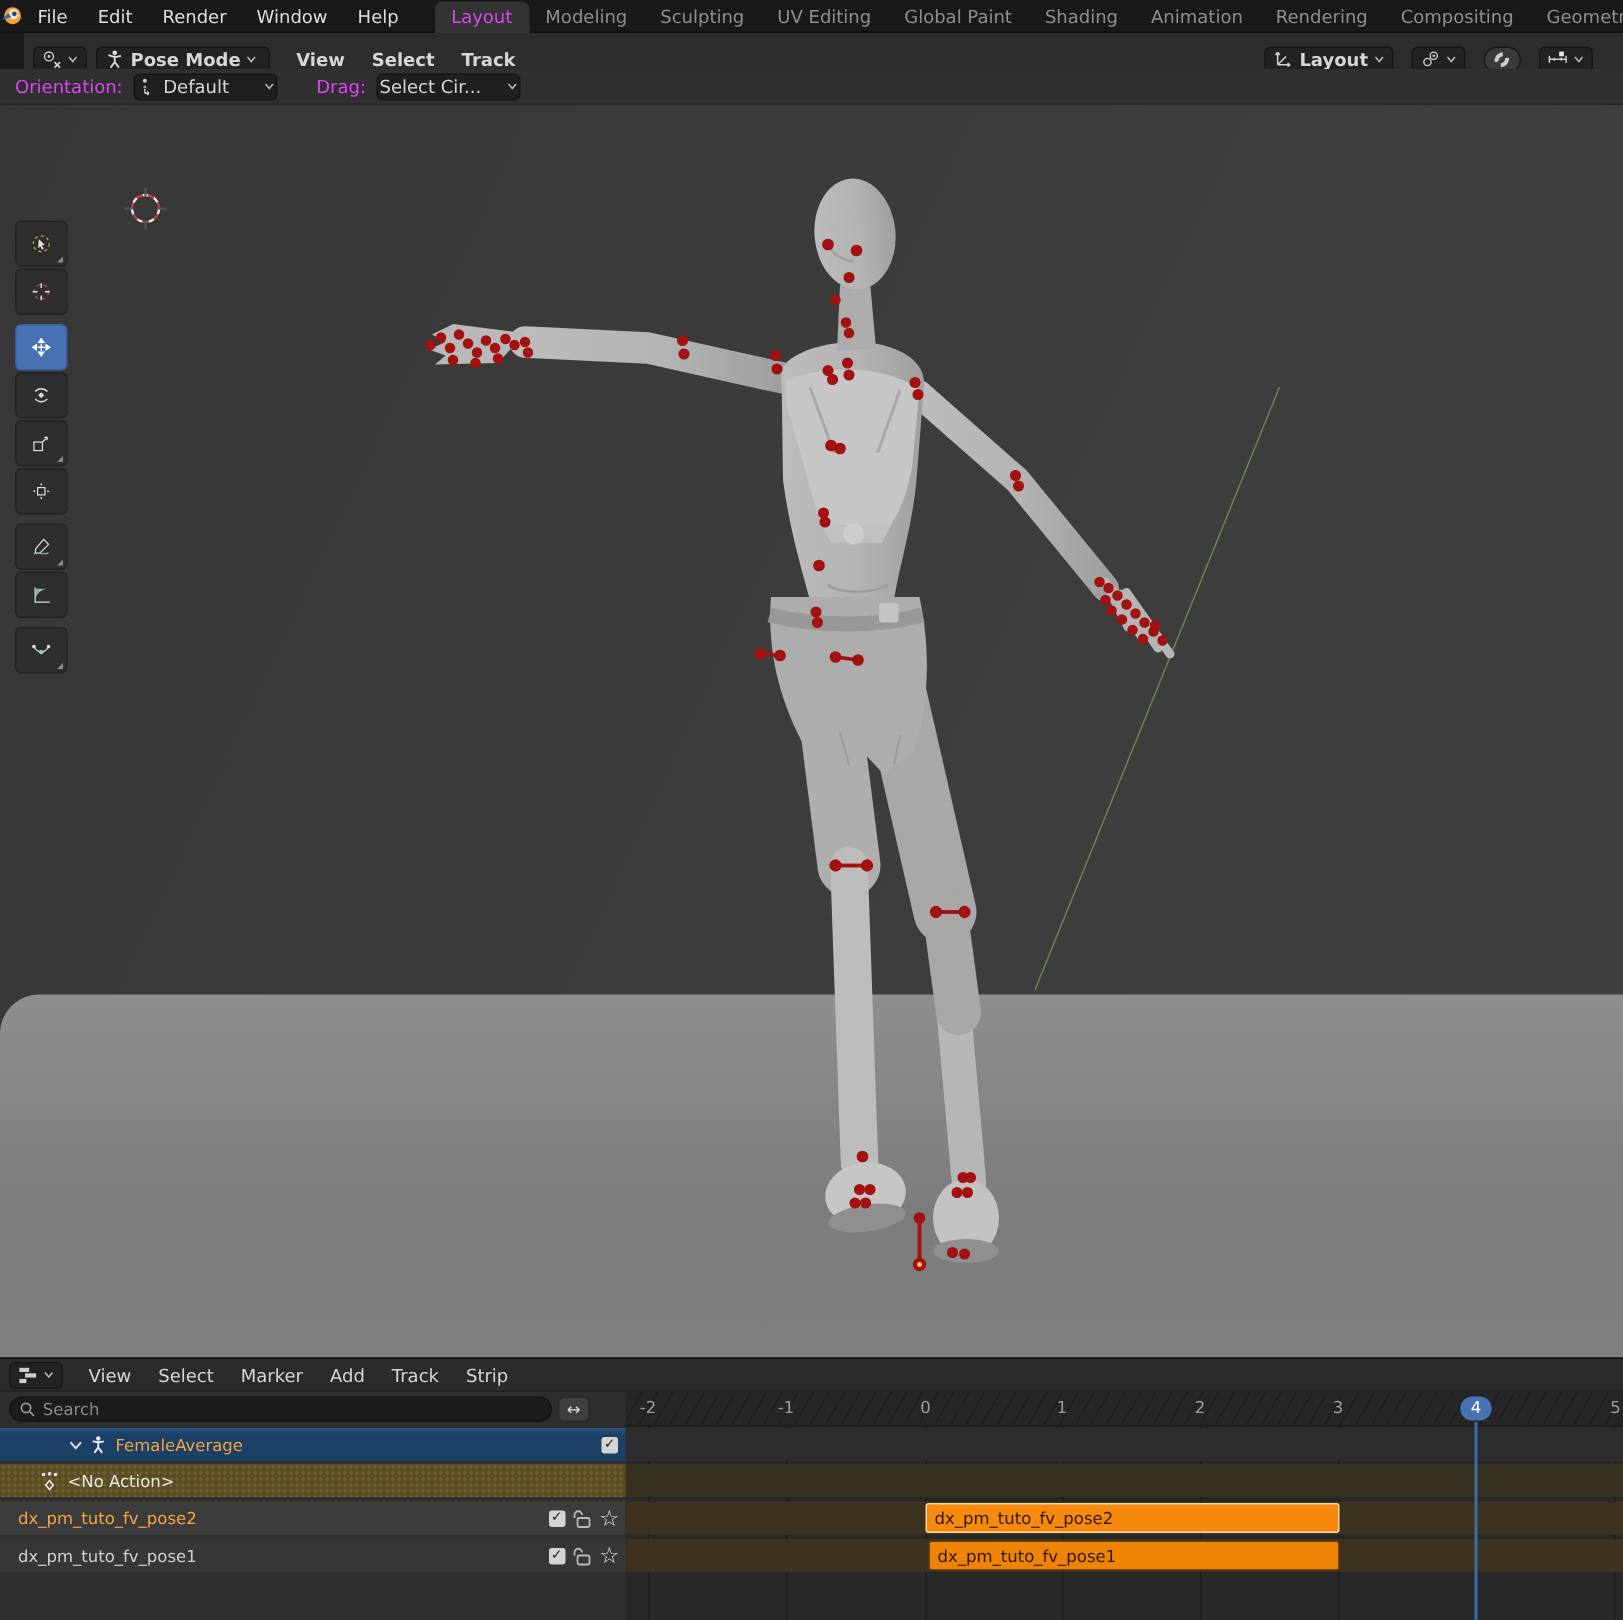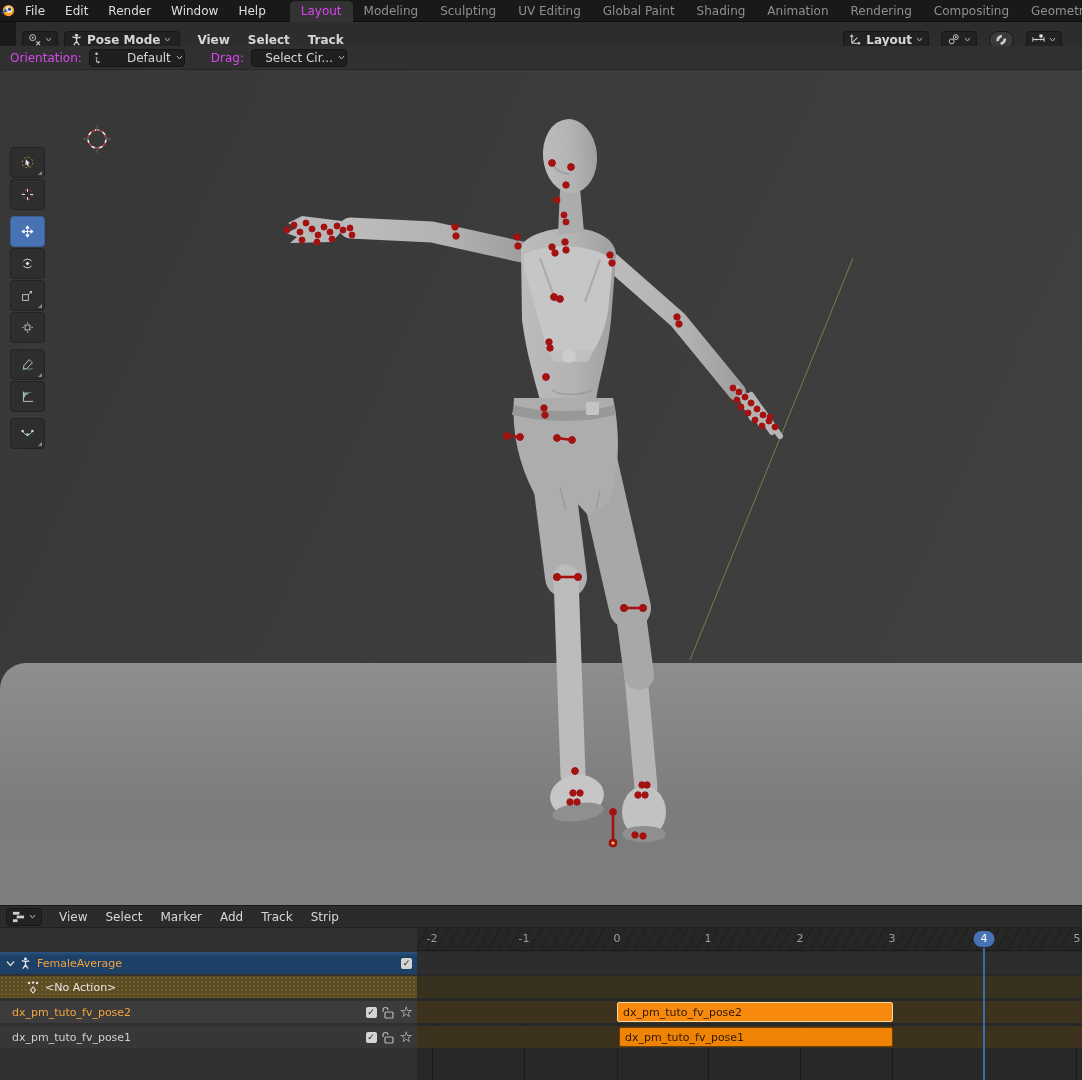--- a/index.html
+++ b/index.html
@@ -24,21 +24,21 @@
   .hdr-menu { padding:0 9px; color:#d6d6d6; }
   .hdr-right { margin-left:auto; margin-right:36px; display:flex; align-items:center; gap:6px; }
   .chev { width:7px; height:5px; display:inline-block; }
   .icon12 { width:13px; height:13px; display:inline-block; }
 
   
   .tool-settings { position:absolute; top:46px; left:0; width:1082px; height:24px; background:#303030;
                    display:flex; align-items:center; border-bottom:1px solid #262626; }
   .ts-label { color:#d946ef; margin-left:10px; }
   .ts-drop { background:#1f1f1f; border:1px solid #141414; border-radius:4px; height:18px;
-             display:flex; align-items:center; gap:5px; padding:0 1px; margin-left:7px; min-width:96px;text-align:right; }
+             display:flex; align-items:center; gap:5px; padding:0 1px; margin-left:7px; min-width:96px; }
 
   
   .viewport { position:absolute; top:70px; left:0; width:1082px; height:835px; overflow:hidden;
               background:linear-gradient(115deg,#373737 0%,#3c3c3c 45%,#414141 100%); }
   .floor { position:absolute; left:0; top:593px; width:1082px; height:242px;
            background:linear-gradient(180deg,#8e8e8e 0%,#858585 30%,#7c7c7c 60%,#7f7f7f 100%);
            border-radius:26px 0 0 0; }
   .scene-svg { position:absolute; left:0; top:0; width:1082px; height:835px; }
   .vp-overlay { position:absolute; left:63px; top:77px; color:#ececec; font-size:11px;
                 text-shadow:0 1px 2px rgba(0,0,0,.6); line-height:17px; }
@@ -478,22 +478,32 @@
       <div class="strip-row dotted" style="top:98px; background:#3c321e;">
         <div class="strip normal" style="left:202px; width:274px;">
           <span>dx_pm_tuto_fv_pose1</span>
         </div>
       </div>
 
       <div class="playhead" style="left:566px"></div>
     </div>
 
     <div class="nla-channels">
-
-      <div class="ch-row row-obj" style="top:24px;">
+      <div class="search-row">
+        <div class="search-box">
+          <svg width="11" height="11" viewBox="0 0 12 12">
+              <circle cx="5" cy="5" r="3.5" fill="none" stroke="#9a9a9a" stroke-width="1.3"></circle>
+              <line x1="8" y1="8" x2="11" y2="11" stroke="#9a9a9a" stroke-width="1.3"></line>
+            </svg>
+          <input type="text" placeholder="Search" style="">
+        </div>
+        <div class="hbtn">↔</div>
+      </div>
+
+      <div class="ch-row row-obj" style="top:24px;padding-left:40px;">
         <svg width="9" height="7" viewBox="0 0 9 7" style="margin:0 4px 0 6px;">
             <path d="M1 1.5 L4.5 5.5 L8 1.5" fill="none" stroke="#d8d8d8" stroke-width="1.3"></path>
           </svg>
         <svg width="13" height="13" viewBox="0 0 14 14" style="margin-right:5px;">
             <circle cx="7" cy="2.2" r="1.6" fill="#e9e9e9"></circle>
             <path d="M7 4 L7 8.5 M7 5 L3 4 M7 5 L11 4.2 M7 8.5 L4.2 12.5 M7 8.5 L9.8 12.5" stroke="#e9e9e9" stroke-width="1.4" fill="none"></path>
           </svg>
         <span>FemaleAverage</span>
         <span class="spacer"></span>
         <span class="checkbox">✓</span>

